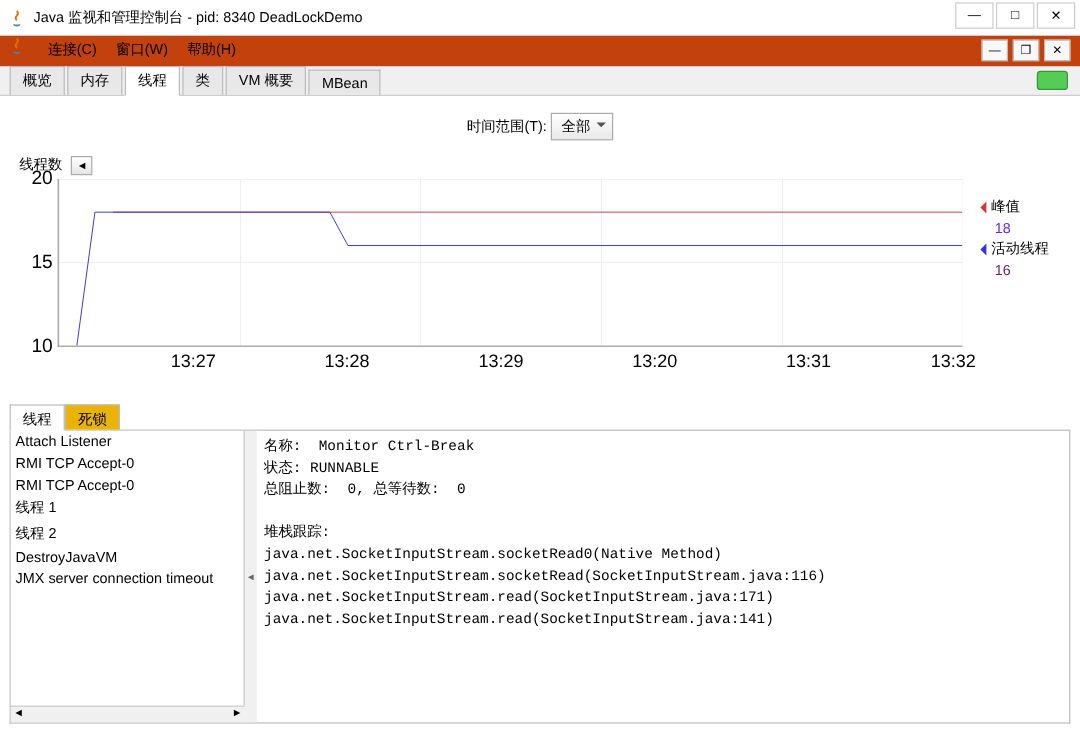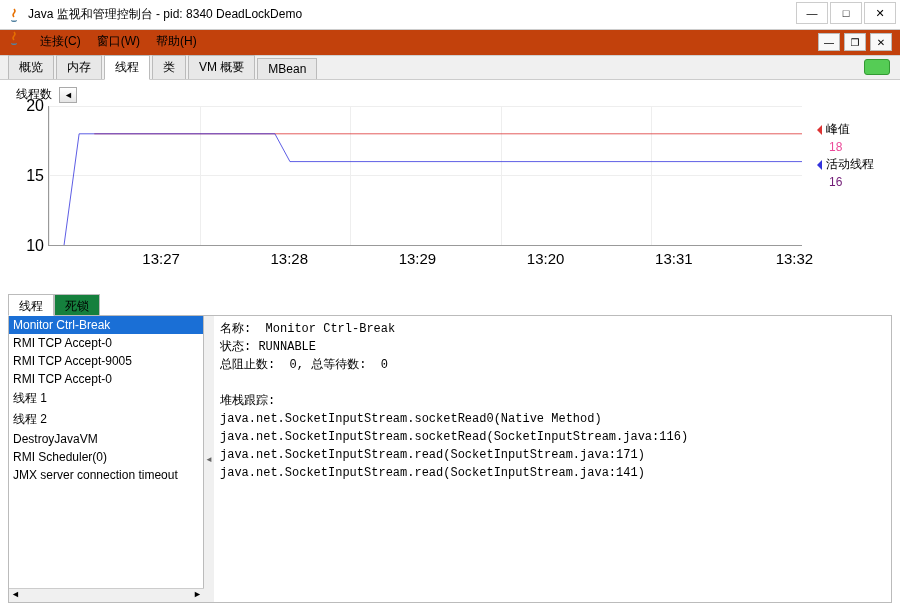--- a/index.html
+++ b/index.html
@@ -29,24 +29,24 @@
 .y-ticks { position: absolute; left: 20px; top: 20px; height: 140px; width: 18px; }
 .y-tick { position: absolute; right: 2px; font-size: 16px; transform: translateY(-50%); }
 .x-ticks { position: absolute; left: 40px; right: 90px; top: 164px; height: 16px; }
 .x-tick { position: absolute; font-size: 15px; transform: translateX(-50%); }
 .legend { position: absolute; right: 0; top: 35px; width: 80px; font-size: 10px; font-family: "SimSun"; }
 .legend-row { display: flex; align-items: center; margin-bottom: 2px; text-align: right; }
 .legend-arrow { width: 0; height: 0; border: 5px solid transparent; margin-right: 4px; }
 .legend-arrow.red { border-right-color: #d33; }
 .legend-arrow.blue { border-right-color: #33d; }
 .legend-val { color: #701a75; margin-left: 3px; }
-.legend-val.red { color: #ec4899; }
+.legend-val.red { color: #6d28d9; }
 .lower-area { margin-top: 28px; flex: 1; display: flex; flex-direction: column; }
 .sub-tab-bar { height: 22px; display: flex; border-bottom: 1px solid #bbb; }
-.sub-tab { padding: 3px 10px; border: 1px solid #bbb; border-bottom: none; background: #15803d; font-family: "SimSun"; }
+.sub-tab { padding: 3px 10px; border: 1px solid #bbb; border-bottom: none; background: #eab308; font-family: "SimSun"; }
 .sub-tab.active { background: #fff; margin-bottom: -1px; border-bottom: 1px solid #fff; }
 .lower-panes { flex: 1; display: flex; border: 1px solid #bbb; border-top: none; position: relative; }
 .thread-list { width: 195px; border-right: 1px solid #bbb; overflow-y: scroll; font-family: "Courier New", monospace; font-size: 12px; background: #fff; }
 .thread-item { padding: 2px 4px; white-space: nowrap; }
 .thread-item.selected { background: #1a6fd6; color: #fff; }
 .splitter { width: 10px; background: #f0f0f0; display: flex; align-items: center; justify-content: center; }
 .splitter::before { content: "◄"; font-size: 8px; color: #666; }
 .detail-pane { flex: 1; padding: 4px 6px; overflow-y: scroll; font-family: "Courier New", "SimSun", monospace; font-size: 12px; line-height: 1.5; white-space: pre; }
 .filter-row { padding: 6px 4px; display: flex; align-items: center; gap: 14px; }
 .filter-input { width: 130px; height: 22px; border: 1px solid #999; padding: 2px 4px; font-family: "Courier New"; color: #888; }
@@ -96,20 +96,24 @@
   <div class="tab">内存</div>
   <div class="tab active">线程</div>
   <div class="tab">类</div>
   <div class="tab">VM 概要</div>
   <div class="tab">MBean</div>
   <div class="conn-indicator"></div>
 </div>
 
 <div class="main-area">
 
+  <div class="time-range">
+    <span>时间范围(T):</span>
+    <span class="time-select">全部</span>
+  </div>
 
   <div class="chart-section">
     <div style="position:absolute;left:8px;top:0;">
       <span class="threads-label">线程数</span>
       <span class="scroll-btn">◄</span>
     </div>
     <div class="y-ticks">
       <div class="y-tick" style="top:0%">20</div>
       <div class="y-tick" style="top:50%">15</div>
       <div class="y-tick" style="top:100%">10</div>
@@ -149,28 +153,26 @@
   </div>
 
   <div class="lower-area">
     <div class="sub-tab-bar">
       <div class="sub-tab active">线程</div>
       <div class="sub-tab">死锁</div>
     </div>
     <div class="lower-panes" style="height:182px;">
       <div style="display:flex;flex-direction:column;width:195px;">
         <div class="thread-list" id="thread-list" style="flex:1;">
-            <div class="thread-item selected">Monitor Ctrl-Break</div>
+            <div class="thread-item">Attach Listener</div>
             <div class="thread-item">RMI TCP Accept-0</div>
-            <div class="thread-item">RMI TCP Accept-9005</div>
             <div class="thread-item">RMI TCP Accept-0</div>
             <div class="thread-item">线程 1</div>
             <div class="thread-item">线程 2</div>
             <div class="thread-item">DestroyJavaVM</div>
-            <div class="thread-item">RMI Scheduler(0)</div>
             <div class="thread-item">JMX server connection timeout</div>
           </div>
         <div class="hscroll"></div>
       </div>
       <div class="splitter"></div>
       <div class="detail-pane" id="detail-pane">名称:  Monitor Ctrl-Break
 状态: RUNNABLE
 总阻止数:  0, 总等待数:  0
 
 堆栈跟踪:

